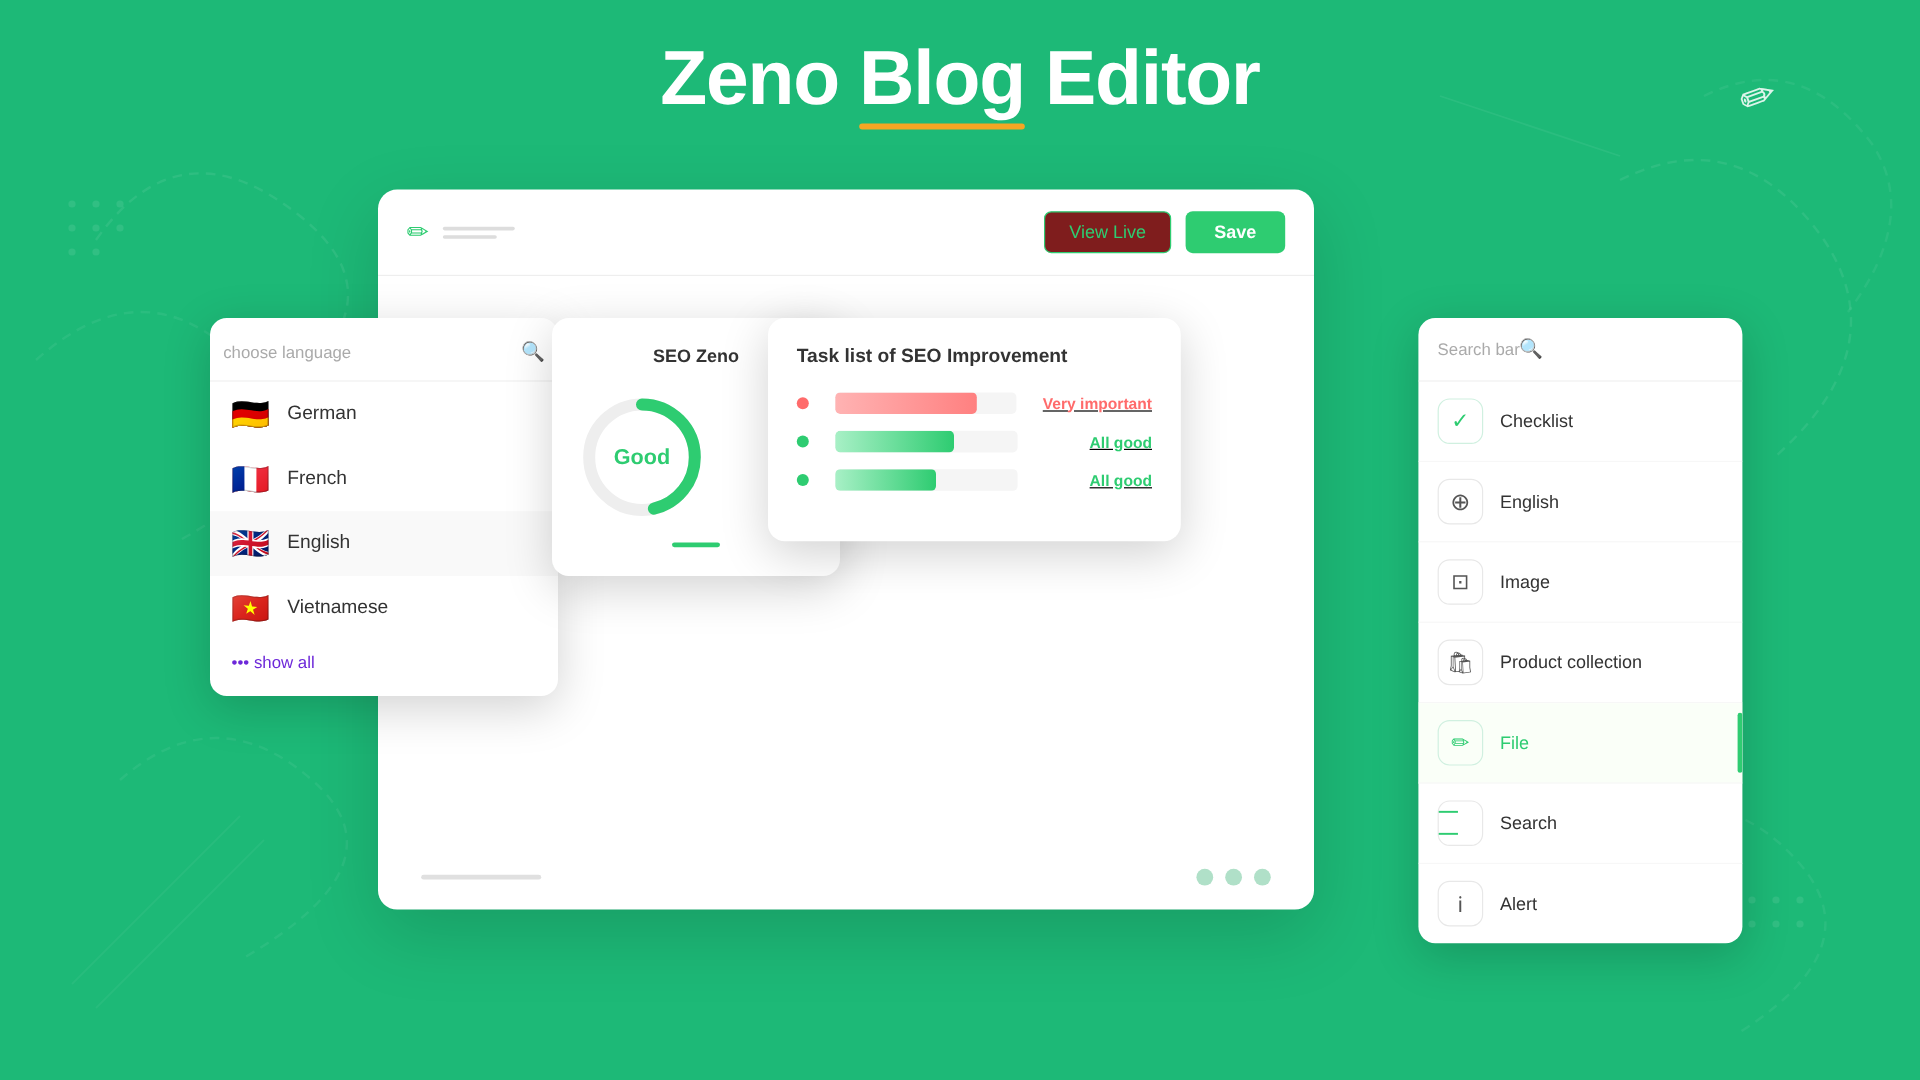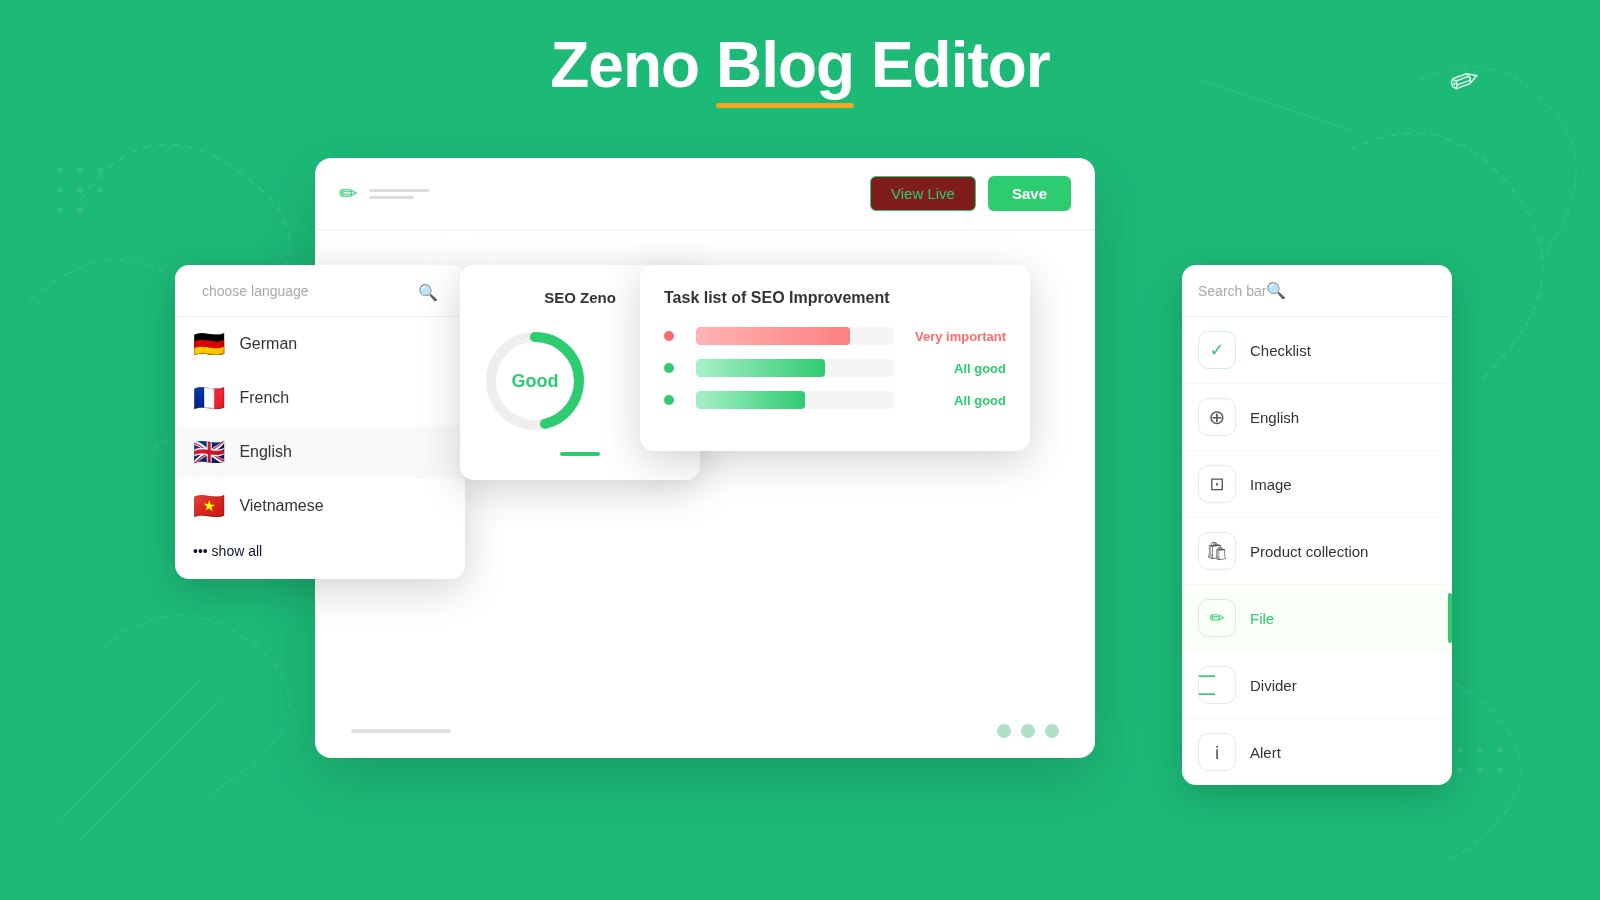--- a/index.html
+++ b/index.html
@@ -190,22 +190,23 @@
       left: 175px;
       width: 290px;
       background: white;
       border-radius: 14px;
       box-shadow: 0 10px 40px rgba(0,0,0,0.18);
       z-index: 20;
       padding: 0 0 20px;
     }
     .lang-search {
       display: flex;
+      align-items: center;
       justify-content: space-between;
-      padding: 18px 27px 14px;
+      padding: 18px 11px 14px;
       border-bottom: 1px solid #f0f0f0;
     }
     .lang-search-text {
       font-size: 14px;
       color: #aaa;
     }
     .lang-search-icon {
       font-size: 16px;
       color: #bbb;
     }
@@ -231,21 +232,21 @@
       right: 0;
       top: 8px;
       bottom: 8px;
       width: 4px;
       background: #2ecc71;
       border-radius: 2px;
     }
     .show-all {
       padding: 10px 18px 0;
       font-size: 14px;
-      color: #0f172a;
+      color: #6d28d9;
       cursor: pointer;
     }
 
     
     .seo-panel {
       position: absolute;
       top: 265px;
       left: 460px;
       width: 240px;
       background: white;
@@ -289,38 +290,39 @@
       background: #2ecc71;
       border-radius: 2px;
       margin: 0 auto;
     }
 
     
     .task-panel {
       position: absolute;
       top: 265px;
       left: 640px;
-      width: 390px;
+      width: 344px;
       background: white;
       border-radius: 14px;
       box-shadow: 0 10px 40px rgba(0,0,0,0.18);
       z-index: 20;
       padding: 24px 24px 28px;
     }
     .task-title {
       font-size: 16px;
       font-weight: 600;
       color: #333;
       margin-bottom: 20px;
     }
     .task-row {
       display: flex;
       align-items: center;
       gap: 22px;
       margin-bottom: 14px;
+      text-decoration: underline;
     }
     .task-dot {
       width: 10px;
       height: 10px;
       border-radius: 50%;
       flex-shrink: 0;
     }
     .task-dot.red { background: #ff6b6b; }
     .task-dot.green { background: #2ecc71; }
     .task-bar-wrap {
@@ -592,21 +594,21 @@
       <span style="color:#2ecc71;font-size:18px;">✏</span>
     </div>
     <span class="element-name" style="color:#2ecc71;">File</span>
     <div class="element-active-bar"></div>
   </div>
 
   <div class="element-item">
     <div class="element-icon-wrap">
       <span style="color:#2ecc71;font-size:16px;font-weight:700;">— —</span>
     </div>
-    <span class="element-name">Divider</span>
+    <span class="element-name">Search</span>
   </div>
 
   <div class="element-item" style="border-bottom:none;">
     <div class="element-icon-wrap">
       <span style="color:#555;font-size:18px;">ℹ</span>
     </div>
     <span class="element-name">Alert</span>
   </div>
 </div>
 

